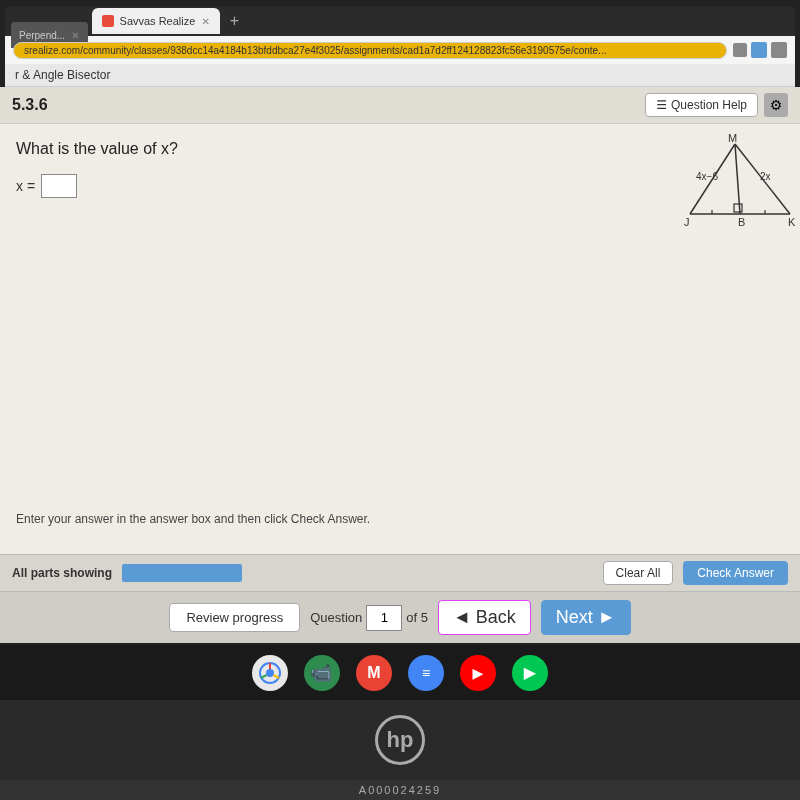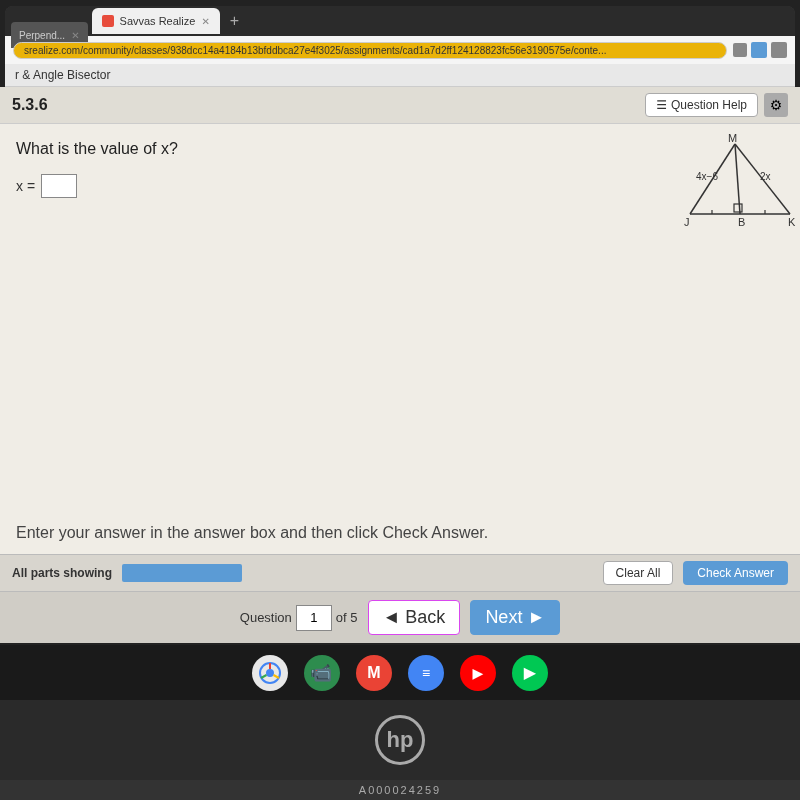--- a/index.html
+++ b/index.html
@@ -210,23 +210,23 @@
       height: 24px;
       border: 1px solid #888;
       background: white;
       font-size: 13px;
       padding: 2px 4px;
     }
 
     
     .instructions {
       position: absolute;
-      bottom: 12px;
+      bottom: 28px;
       left: 16px;
-      font-size: 16px;
+      font-size: 12px;
       color: #444;
     }
 
     
     .footer-bar {
       background: #d8d5ce;
       border-top: 1px solid #bbb;
       padding: 6px 12px;
       display: flex;
       align-items: center;
@@ -458,20 +458,21 @@
     </div>
 
     <div class="footer-bar">
       <span class="all-parts-label">All parts showing</span>
       <div class="progress-bar-container"></div>
       <button class="clear-all-btn">Clear All</button>
       <button class="check-answer-btn">Check Answer</button>
     </div>
 
     <div class="nav-bar">
+      <button class="review-progress-btn">Review progress</button>
       <div class="question-nav">
         <span>Question</span>
         <input class="question-input" type="text" value="1" style="">
         <span>of 5</span>
       </div>
       <button class="back-btn">◄ Back</button>
       <button class="next-btn">Next ►</button>
     </div>
   </div>
 

